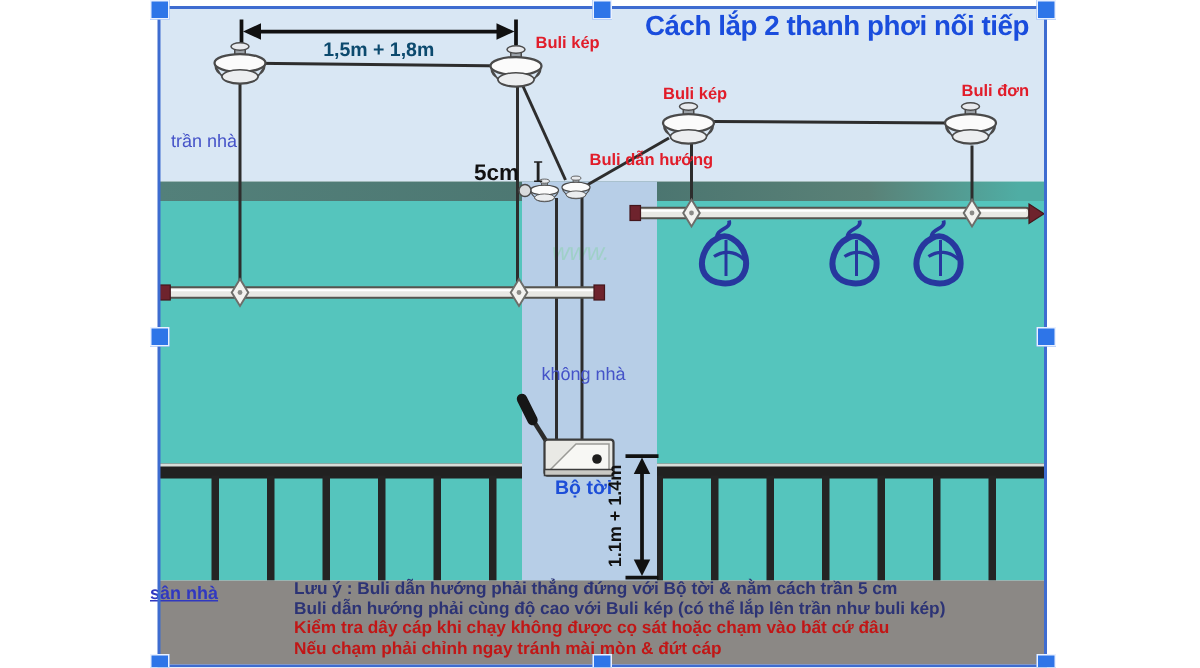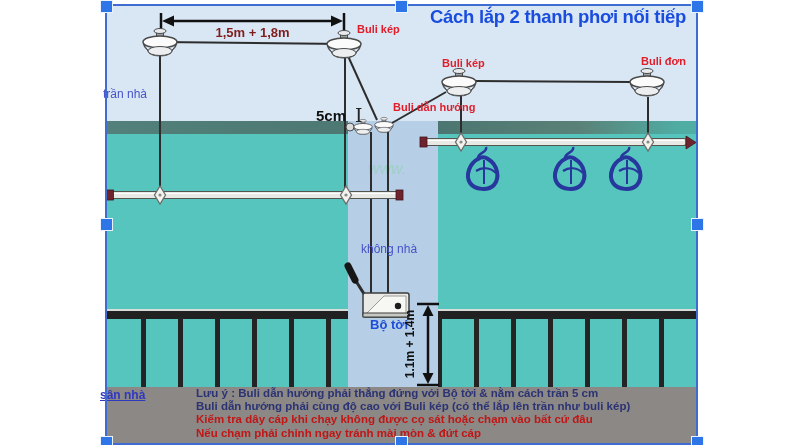--- a/index.html
+++ b/index.html
@@ -17,29 +17,29 @@
   .rail-bars{left:0;top:0;width:800px;height:445px;z-index:2;pointer-events:none;}
   .vbar{position:absolute;top:317px;width:5px;height:70px;background:#242424;}
   .column{left:348px;top:121px;width:90px;height:267px;background:#b7cee7;z-index:3;}
   
   .overlay{position:absolute;left:0;top:0;width:800px;height:445px;z-index:5;pointer-events:none;}
   
   .lbl{position:absolute;z-index:6;white-space:nowrap;line-height:1.1;}
   .title{left:420px;top:7px;width:276px;text-align:center;font-size:18.5px;font-weight:bold;letter-spacing:-0.3px;}
   .red{font-size:11px;font-weight:bold;}
   .blue-lbl{font-size:12px;}
-  .dim{font-size:13px;font-weight:bold;color:#7f1d1d;}
+  .dim{font-size:13px;font-weight:bold;color:#0c4a6e;}
   .span-lbl{left:205px;top:26px;width:95px;text-align:center;}
   .kep1{left:357px;top:23px;}
   .kep2{left:442px;top:57px;}
   .don{left:641px;top:55px;}
   .danhuong{left:393px;top:101px;}
   .cm5{left:316px;top:108px;font-size:15px;font-weight:bold;color:#111;}
   .imark{left:355px;top:105px;font-family:"DejaVu Serif",serif;font-size:19px;color:#222;}
-  .trannha{left:103px;top:88px;text-align:right;}
+  .trannha{left:114px;top:88px;text-align:right;}
   .tuongnha{left:361px;top:243px;}
   .sannha{left:100px;top:389px;font-weight:bold;text-decoration:underline;}
   .botoi{left:370px;top:318px;font-size:13px;}
   .hlabel{left:404px;top:384px;width:80px;text-align:center;font-size:12px;font-weight:bold;color:#111;
           transform:rotate(-90deg);transform-origin:0 0;}
   .watermark{left:368px;top:160px;font-size:16px;font-style:italic;color:rgba(140,210,175,0.55);z-index:5;}
   .note{position:absolute;left:196px;z-index:6;font-size:11.5px;font-weight:bold;white-space:nowrap;}
   .n0{top:387px;}.n1{top:400px;}.n2{top:413px;}.n3{top:427px;}
   
   .sel-border{left:105px;top:4px;width:589px;height:437px;border:2px solid #3e6cd0;z-index:10;pointer-events:none;}

